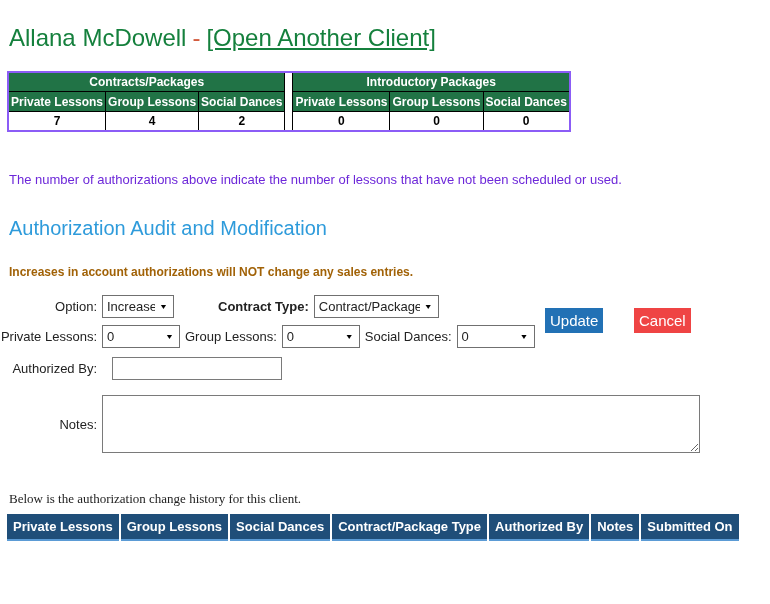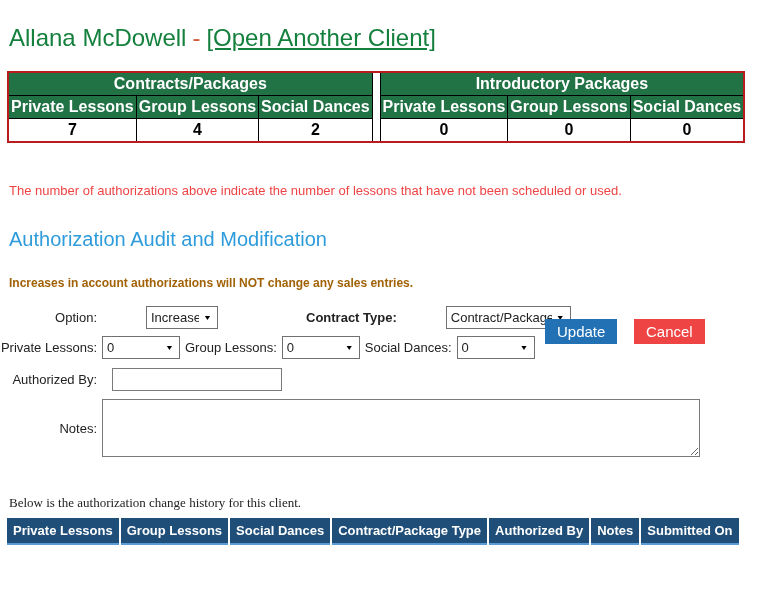--- a/index.html
+++ b/index.html
@@ -37,22 +37,22 @@
     font-weight: 400;
     color: #2e9bdb;
     margin: 30px 0 0 9px;
   }
 
   
   table.auth {
     border-collapse: collapse;
     table-layout: fixed;
     margin: 19px 0 0 7px;
-    border: 2px solid #b91c1c;
-    font-size: 16px;
+    border: 2px solid #8b5cf6;
+    font-size: 12px;
   }
   table.auth td, table.auth th {
     border: 1px solid #000;
     text-align: center;
     white-space: nowrap;
     overflow: hidden;
     padding: 2px 2px;
   }
   table.auth .grp {
     background: #217346;
@@ -75,36 +75,36 @@
   table.auth .sep {
     background: #fff;
     border-top: none;
     border-bottom: none;
   }
 
   
   .note {
     margin: 40px 0 0 9px;
     font-size: 13px;
-    color: #ef4444;
+    color: #6d28d9;
   }
   .warning {
     margin: 25px 0 0 9px;
     font-size: 12px;
     font-weight: bold;
     color: #a16207;
   }
 
   
   .form-area { position: relative; margin-top: 9px; }
   .frow { display: flex; align-items: center; }
-  .frow.r1 { margin-top: 16px; gap: 44px; }
+  .frow.r1 { margin-top: 16px; }
   .frow.r2 { margin-top: 7px; }
   .frow.r3 { margin-top: 9px; gap: 10px; }
-  .frow.r4 { margin-top: 8px; }
+  .frow.r4 { margin-top: 15px; }
   .flabel {
     font-size: 13px;
     color: #222;
     text-align: right;
     padding-right: 5px;
     white-space: nowrap;
   }
   .w97 { width: 102px; flex: 0 0 102px; }
   .bold { font-weight: bold; }
   .ml { margin-left: 44px; text-align: center; }
@@ -158,21 +158,21 @@
     resize: both;
   }
 
   .btn {
     position: absolute;
     border: none;
     color: #fff;
     font-family: "Liberation Sans", sans-serif;
     font-size: 15px;
     height: 25px;
-    padding: 0 12px;
+    padding: 0 5px;
     cursor: pointer;
     border-radius: 0;
   }
   .btn.update { left: 545px; top: 13px; background: #2271b5; }
   .btn.cancel { left: 634px; top: 13px; background: #ef4444; }
 
   
   .history-intro {
     margin: 38px 0 0 9px;
     font-size: 13px;

